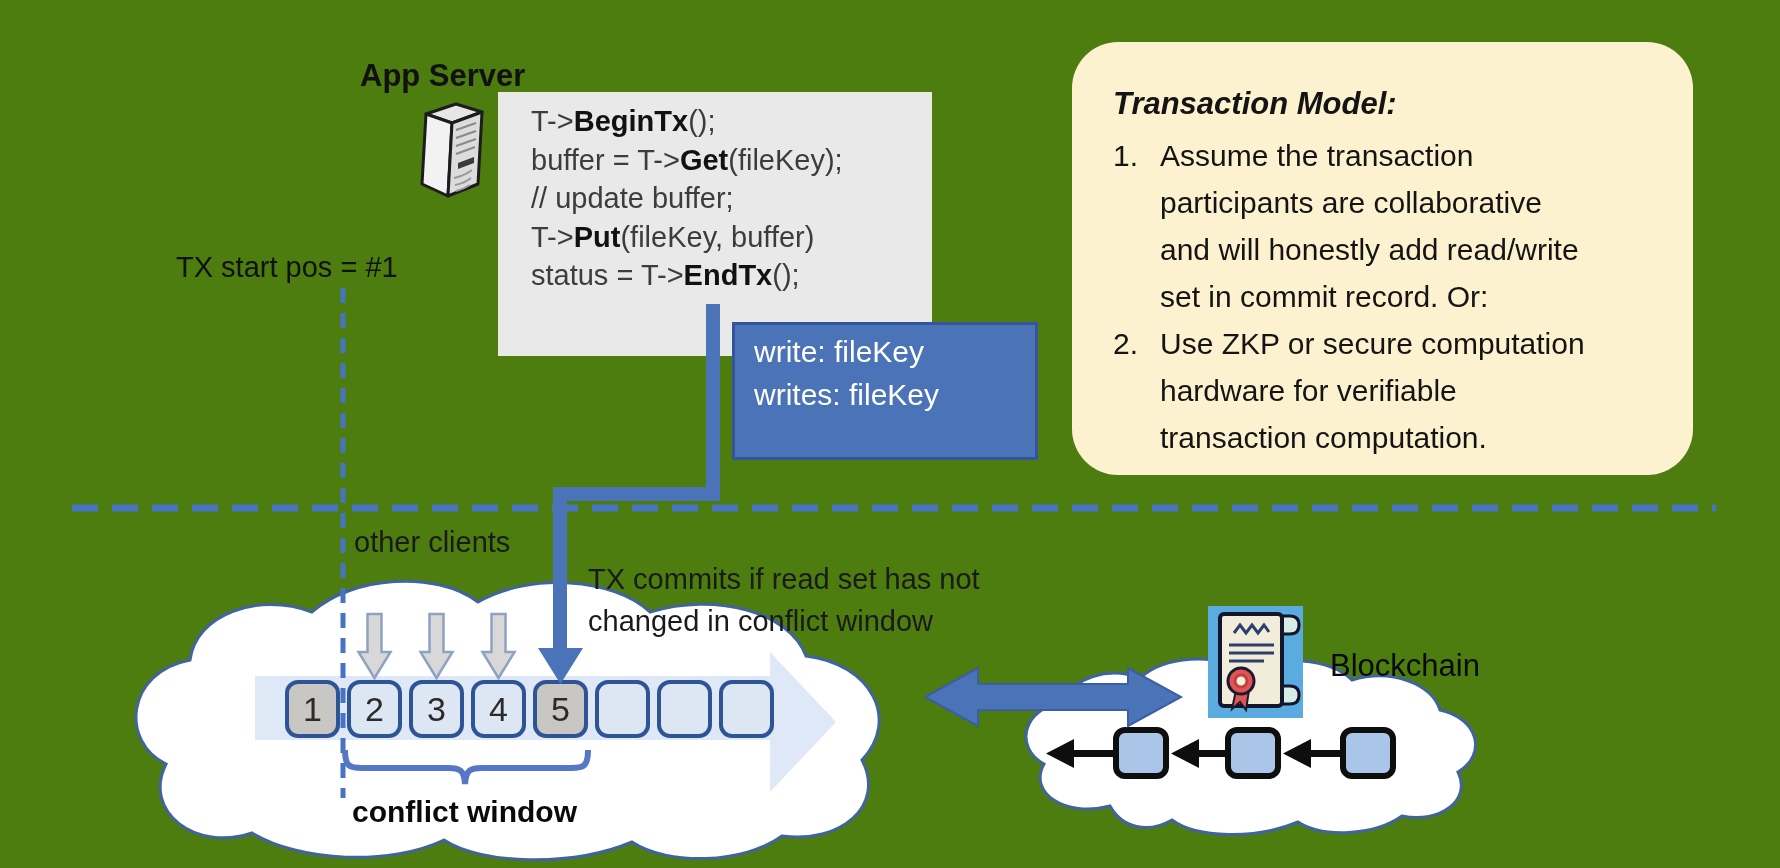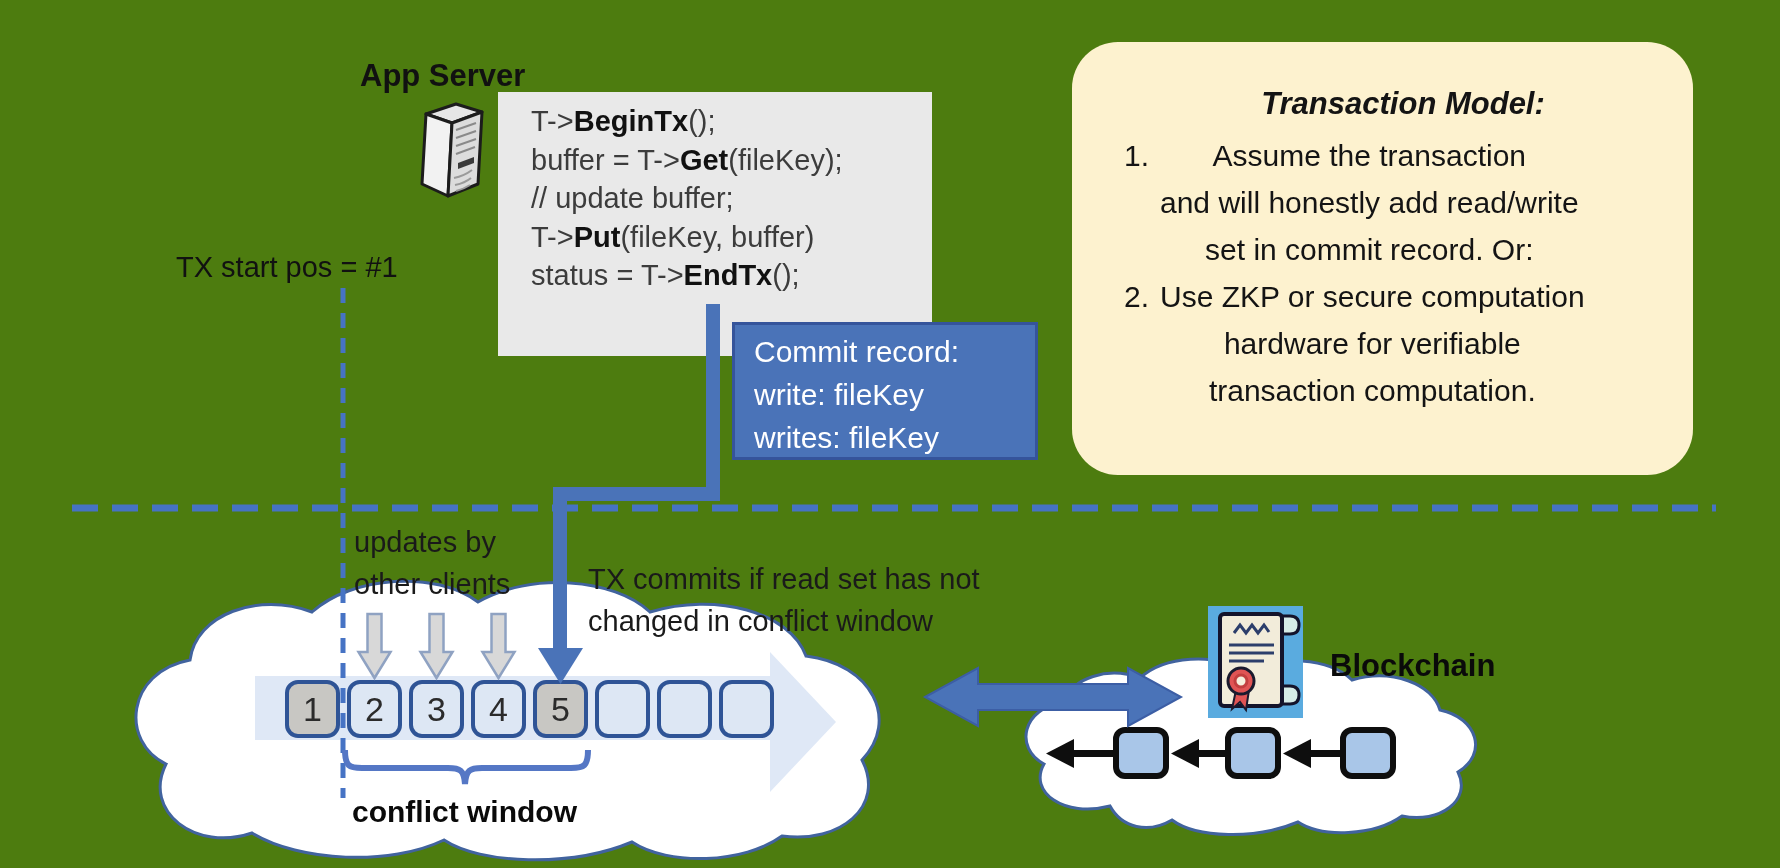--- a/index.html
+++ b/index.html
@@ -23,31 +23,31 @@
 
   
   .commit-box{
     left:732px;top:322px;width:306px;height:138px;background:#4a73b8;border:3px solid #35549b;
     box-sizing:border-box;color:#fff;font-size:30px;line-height:43px;padding:5px 0 0 19px;
   }
 
   
   .note{
     left:1072px;top:42px;width:621px;height:433px;background:#fdf2cf;border-radius:46px;
-    box-sizing:border-box;padding:44px 0 0 41px;color:#141414;text-align:center;
+    box-sizing:border-box;padding:44px 0 0 41px;color:#141414;
   }
   .note-title{font-size:31px;font-weight:bold;font-style:italic;margin-bottom:10px;}
   .note-item{display:flex;font-size:30px;line-height:47px;}
   .note-num{width:47px;flex:0 0 47px;}
 
   
   .updates{left:354px;top:521px;font-size:29px;line-height:42px;color:#1a1a1a;}
   .commits{left:588px;top:558px;font-size:29px;line-height:42px;color:#1a1a1a;}
   .cwindow{left:352px;top:795px;font-size:30px;font-weight:bold;color:#0a0a0a;}
-  .bc-label{left:1330px;top:648px;font-size:31px;font-weight:bold;color:#0a0a0a;}
+  .bc-label{left:1330px;top:648px;font-size:31px;font-weight:normal;color:#0a0a0a;}
 
   
   .tl-square{
     position:absolute;z-index:1;top:680px;width:55px;height:58px;border:4px solid #2f5496;
     border-radius:13px;box-sizing:border-box;background:#dde7f4;
     display:flex;align-items:center;justify-content:center;
     font-size:34px;color:#2b2b2b;
   }
   .tl-square.filled{background:#c8c7c3;}
 
@@ -101,47 +101,46 @@
     <div><span>T-&gt;</span><b>BeginTx</b><span>();</span></div>
     <div><span>buffer = T-&gt;</span><b>Get</b><span>(fileKey);</span></div>
     <div><span>// update buffer;</span><b></b><span></span></div>
     <div><span>T-&gt;</span><b>Put</b><span>(fileKey, buffer)</span></div>
     <div><span>status = T-&gt;</span><b>EndTx</b><span>();</span></div>
   </div>
 
   <div class="abs tx-start">TX start pos = #1</div>
 
   <div class="abs commit-box">
-    <div>Commit record:</div>
     <div>write: fileKey</div>
     <div>writes: fileKey</div>
   </div>
 
   <div class="abs note">
     <div class="note-title">Transaction Model:</div>
     <div class="note-item">
       <div class="note-num">1.</div>
       <div>
         <div>Assume the transaction</div>
+        <div>participants are collaborative</div>
         <div>and will honestly add read/write</div>
         <div>set in commit record.  Or:</div>
       </div>
     </div>
     <div class="note-item">
       <div class="note-num">2.</div>
       <div>
         <div>Use ZKP or secure computation</div>
         <div>hardware for verifiable</div>
         <div>transaction computation.</div>
       </div>
     </div>
   </div>
 
   <div class="abs updates">
-    <div>updates by</div>
     <div>other clients</div>
   </div>
   <div class="abs commits">
     <div>TX commits if read set has not</div>
     <div>changed in conflict window</div>
   </div>
   <div class="abs cwindow">conflict window</div>
 
   <div class="tl-square filled" style="left:285px">
       <span>1</span>

